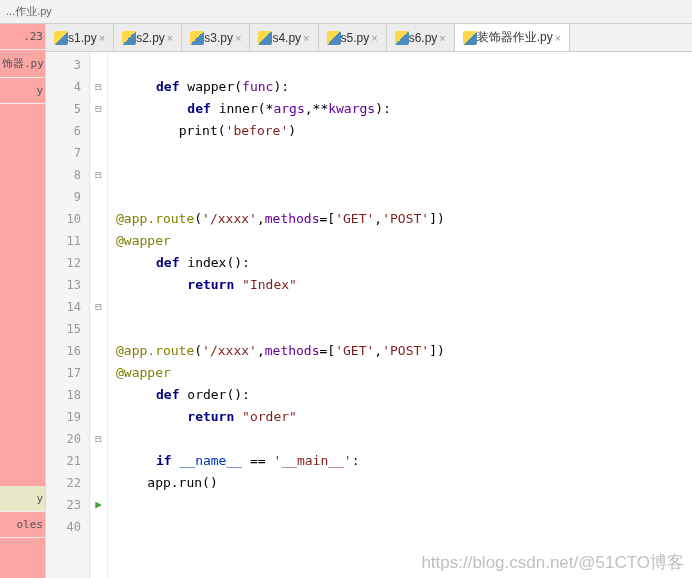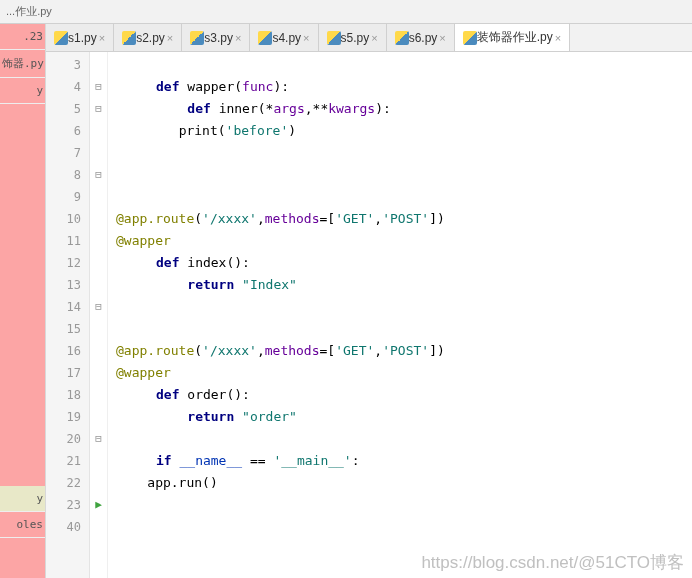--- a/index.html
+++ b/index.html
@@ -112,21 +112,21 @@
 .line {
   height: 22px;
   line-height: 22px;
   white-space: pre;
   padding-left: 8px;
 }
 .hl { background: #fdf6e3; }
 .kw { color: #000080; font-weight: bold; margin-left: 40px; }
 .fn { color: #000000; }
 .ident-blue { color: #0033b3; }
-.str { color: #0f766e; }
+.str { color: #7f1d1d; }
 .param { color: #660099; }
 .deco { color: #808000; text-align: right; }
 .op { color: #000; }
 .watermark {
   position: absolute;
   right: 8px;
   bottom: 4px;
   color: #c0c0c0;
   font-size: 17px;
   font-family: Arial, sans-serif;

